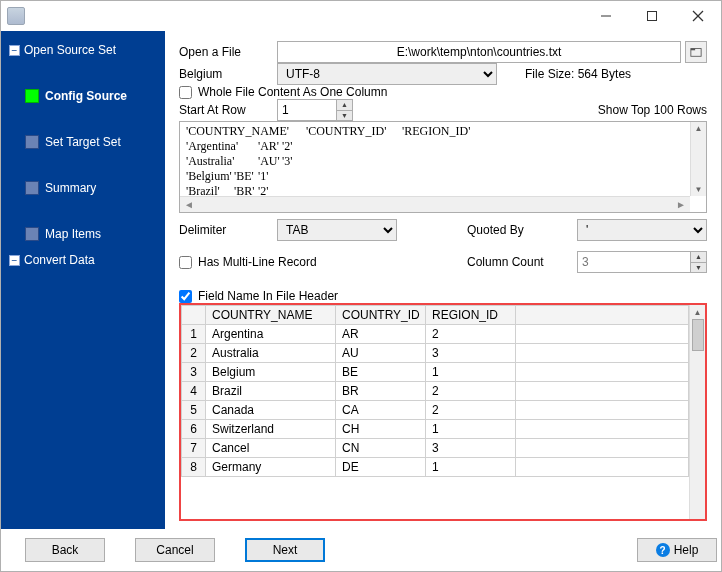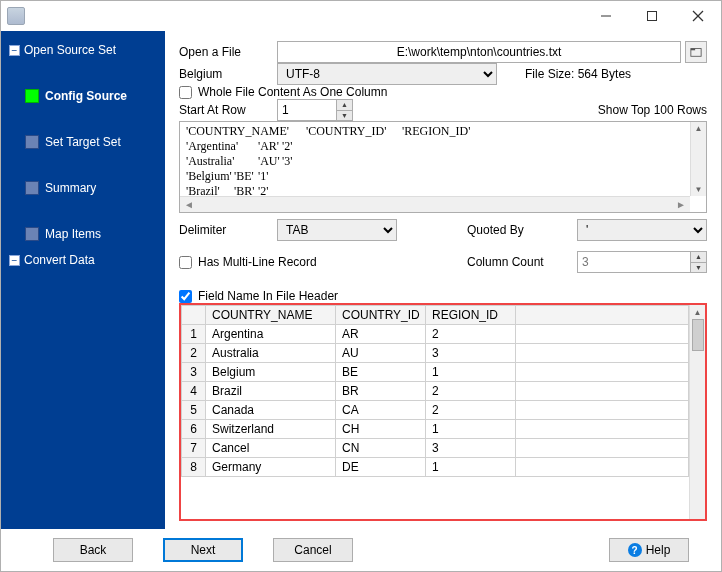--- a/index.html
+++ b/index.html
@@ -56,21 +56,21 @@
   .table-scroll .up{padding-top:3px;}
   .table-scroll .thumb{margin-top:2px;width:12px;height:32px;background:#cfcfcf;border:1px solid #aaa;}
   table.grid { border-collapse: collapse; width: calc(100% - 16px); font-size: 12px; table-layout: fixed; }
   table.grid th, table.grid td { border: 1px solid #d0d0d0; padding: 2px 6px; text-align: left; height: 18px; overflow:hidden; white-space:nowrap; }
   table.grid th { background: #f4f4f4; font-weight: normal; }
   table.grid td.rowhdr { background: #f4f4f4; text-align: center; width: 24px; }
   table.grid th.corner { width: 24px; }
   table.grid col.c1{width:130px;} col.c2{width:90px;} col.c3{width:90px;}
 
   
-  .footer { height: 42px; display: flex; align-items: center; padding: 0 32px; background:#fff; }
+  .footer { height: 42px; display: flex; align-items: center; padding: 0 4px; background:#fff; }
   .footer .btn { width: 80px; height: 24px; border: 1px solid #adadad; background: #e9e9e9; display:flex;align-items:center;justify-content:center; margin-right: 30px; cursor: default; }
   .footer .btn.primary { border: 2px solid #0078d7; }
   .footer .spacer { flex: 1; }
   .footer .help { margin-right: 0; display:flex;align-items:center;gap:4px; }
   .helpicon{width:14px;height:14px;border-radius:50%;background:#0a7de3;color:#fff;display:flex;align-items:center;justify-content:center;font-size:10px;font-weight:bold;}
 </style>
 </head>
 <body>
 
 <div id="app">
@@ -293,25 +293,25 @@
       </div>
 
     </div>
   </div>
 
   <div class="footer">
     <div style="width:20px"></div>
     <div class="btn">
         <span>Back</span>
       </div>
+    <div class="btn">
+        <span>Cancel</span>
+      </div>
     <div class="btn primary">
         <span>Next</span>
-      </div>
-    <div class="btn">
-        <span>Cancel</span>
       </div>
     <div class="spacer"></div>
     <div class="btn help">
       <span class="helpicon">?</span>
       <span>Help</span>
     </div>
   </div>
 </div>
 
 </body></html>

